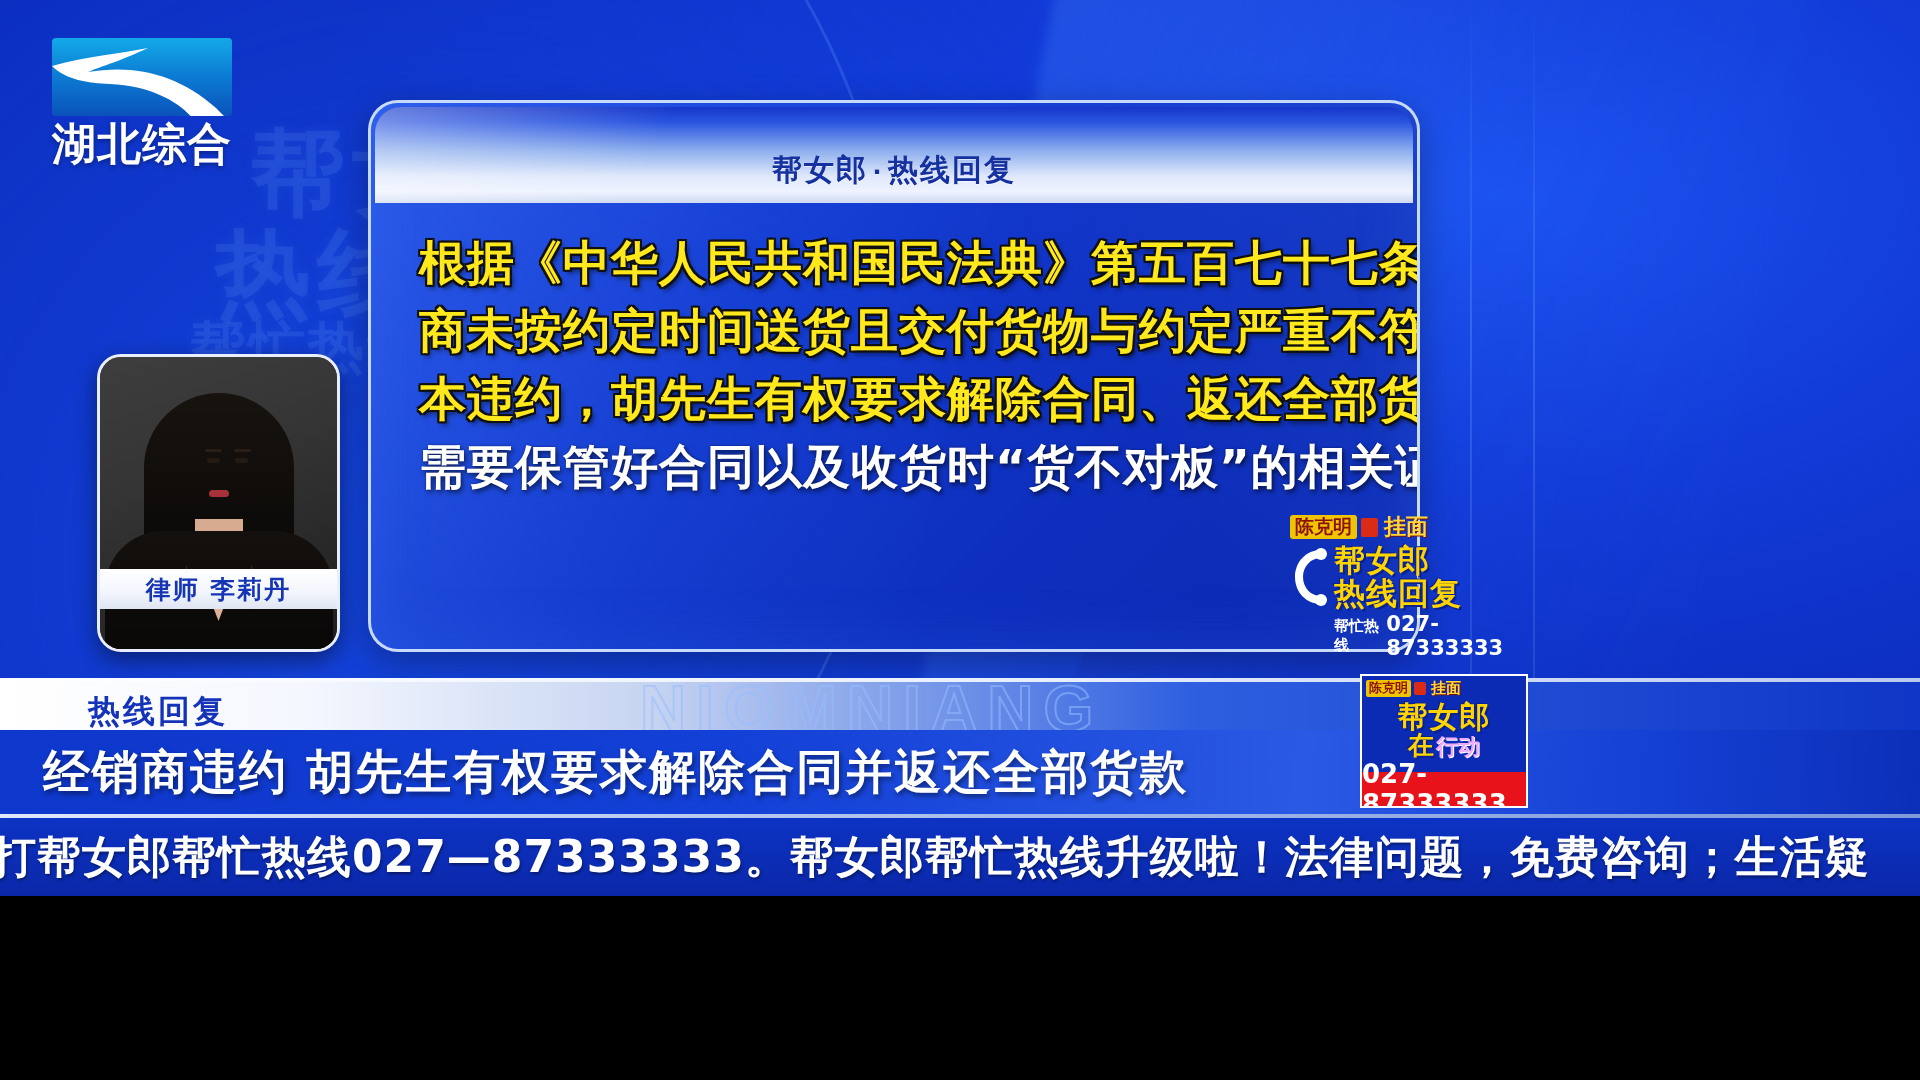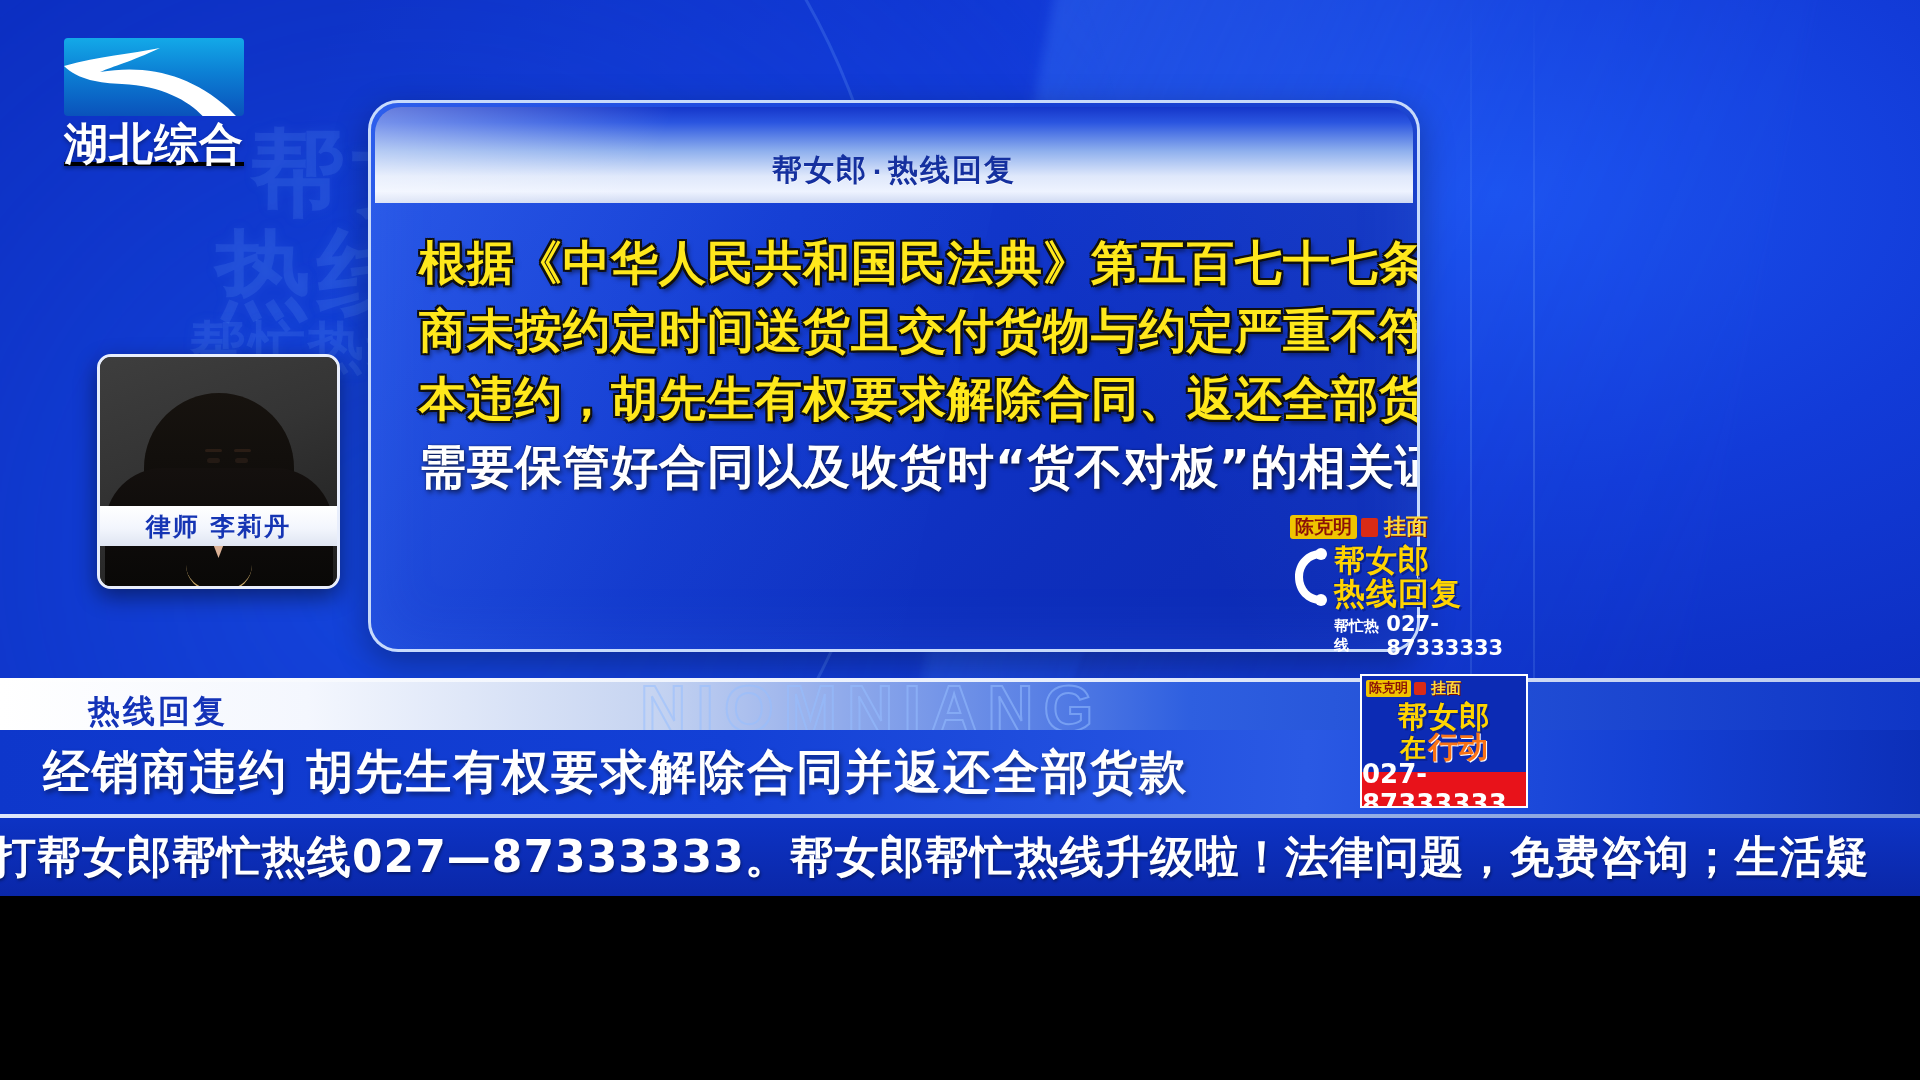--- a/index.html
+++ b/index.html
@@ -48,21 +48,21 @@
   .ghost.g1 { left:250px; top:110px;  font-size:96px; }
   .ghost.g2 { left:215px; top:210px;  font-size:96px; }
   .ghost.g3 { left:190px; top:310px;  font-size:56px; letter-spacing:3px;}
   .ghost.g4 { left:975px; top:455px;  font-size:86px; color:rgba(120,175,255,.11);}
   .ghost.g5 { left:905px; top:545px;  font-size:40px; letter-spacing:2px; color:rgba(120,175,255,.12);}
   .ghost.g6 { left:1130px; top:545px; font-size:46px; letter-spacing:1px; color:rgba(120,175,255,.12);}
   .ghost.g7 { left:135px; top:775px; font-size:150px; letter-spacing:14px;
               color:transparent; -webkit-text-stroke:2px rgba(150,200,255,.30); }
 
   
-  #logo { position:absolute; left:64px; top:38px; width:180px; z-index:30;text-decoration:underline; }
+  #logo { position:absolute; left:52px; top:38px; width:180px; z-index:30; }
   .logo-mark {
     width:180px; height:78px; border-radius:4px;
     background:linear-gradient(180deg,#13a9e8 0%,#0c7fd4 45%,#0a52bb 100%);
     position:relative; overflow:hidden;
   }
   .logo-swoosh {
     position:absolute; left:-4px; top:8px; width:190px; height:78px;
   }
   .logo-text {
     margin-top:6px; font-size:44px; line-height:1;
@@ -127,22 +127,22 @@
       -2px  0   0 #101010, 2px  0   0 #101010,
        3px  4px 5px rgba(0,0,0,.55);
   }
   .line.pl {
     color:#ffffff;
     text-shadow:2px 3px 5px rgba(0,0,0,.55), 0 0 2px rgba(0,0,0,.5);
   }
 
   
   #portrait {
-    position:absolute; left:97px; top:354px; width:243px; height:235px; z-index:28;
-    border-radius:14px; border:3px solid #e8eefc;
+    position:absolute; left:97px; top:354px; width:243px; height:298px; z-index:28;
+    border-radius:24px; border:3px solid #e8eefc;
     box-shadow:0 8px 22px rgba(0,0,0,.45);
     overflow:hidden; background:#2e2e2e;
   }
   .ph-bg {
     position:absolute; inset:0;
     background:linear-gradient(160deg,#3e3e3e 0%,#343434 40%,#1e1e1e 100%);
   }
   .ph-hair {
     position:absolute; left:50%; top:36px; transform:translateX(-50%);
     width:150px; height:215px; border-radius:75px 75px 54px 54px;
@@ -264,21 +264,21 @@
   .badge-chip { background:#f0c400; color:#8a1208; font-size:13px; font-weight:bold;
                 padding:0 3px; border-radius:2px; line-height:1.25;}
   .badge-noodle { color:#ffd93a; font-size:15px; font-weight:bold; text-shadow:1px 1px 0 #7d1006;}
   .badge-redsq{display:inline-block;width:12px;height:13px;background:#d92b16;border-radius:2px;margin-right:2px;}
   .badge-l1 { color:#ffd400; font-size:30px; font-weight:bold; text-align:center;
               line-height:1.0; margin-top:4px;
               text-shadow:2px 2px 0 #0a2190,-1px -1px 0 #0a2190; letter-spacing:1px;}
   .badge-l2 { display:flex; align-items:baseline; justify-content:center; gap:2px; line-height:1;}
   .badge-l2 .a { color:#ffd400; font-size:26px; font-weight:bold;
                  text-shadow:2px 2px 0 #0a2190,-1px -1px 0 #0a2190;}
-  .badge-l2 .b { color:#f97316; font-size:30px; font-weight:bold;
+  .badge-l2 .b { color:#f0abfc; font-size:22px; font-weight:bold;
                  text-shadow:1px 1px 0 #ffffff;}
   .badge-phone {
     position:absolute; left:0; right:0; bottom:0; height:34px;
     background:#e8121a; color:#ffffff; font-size:26px; font-weight:bold;
     display:flex; align-items:center; justify-content:center; letter-spacing:0;
   }
 
   
   #ticker {
     position:absolute; left:0; top:818px; width:1920px; height:78px; z-index:31;

